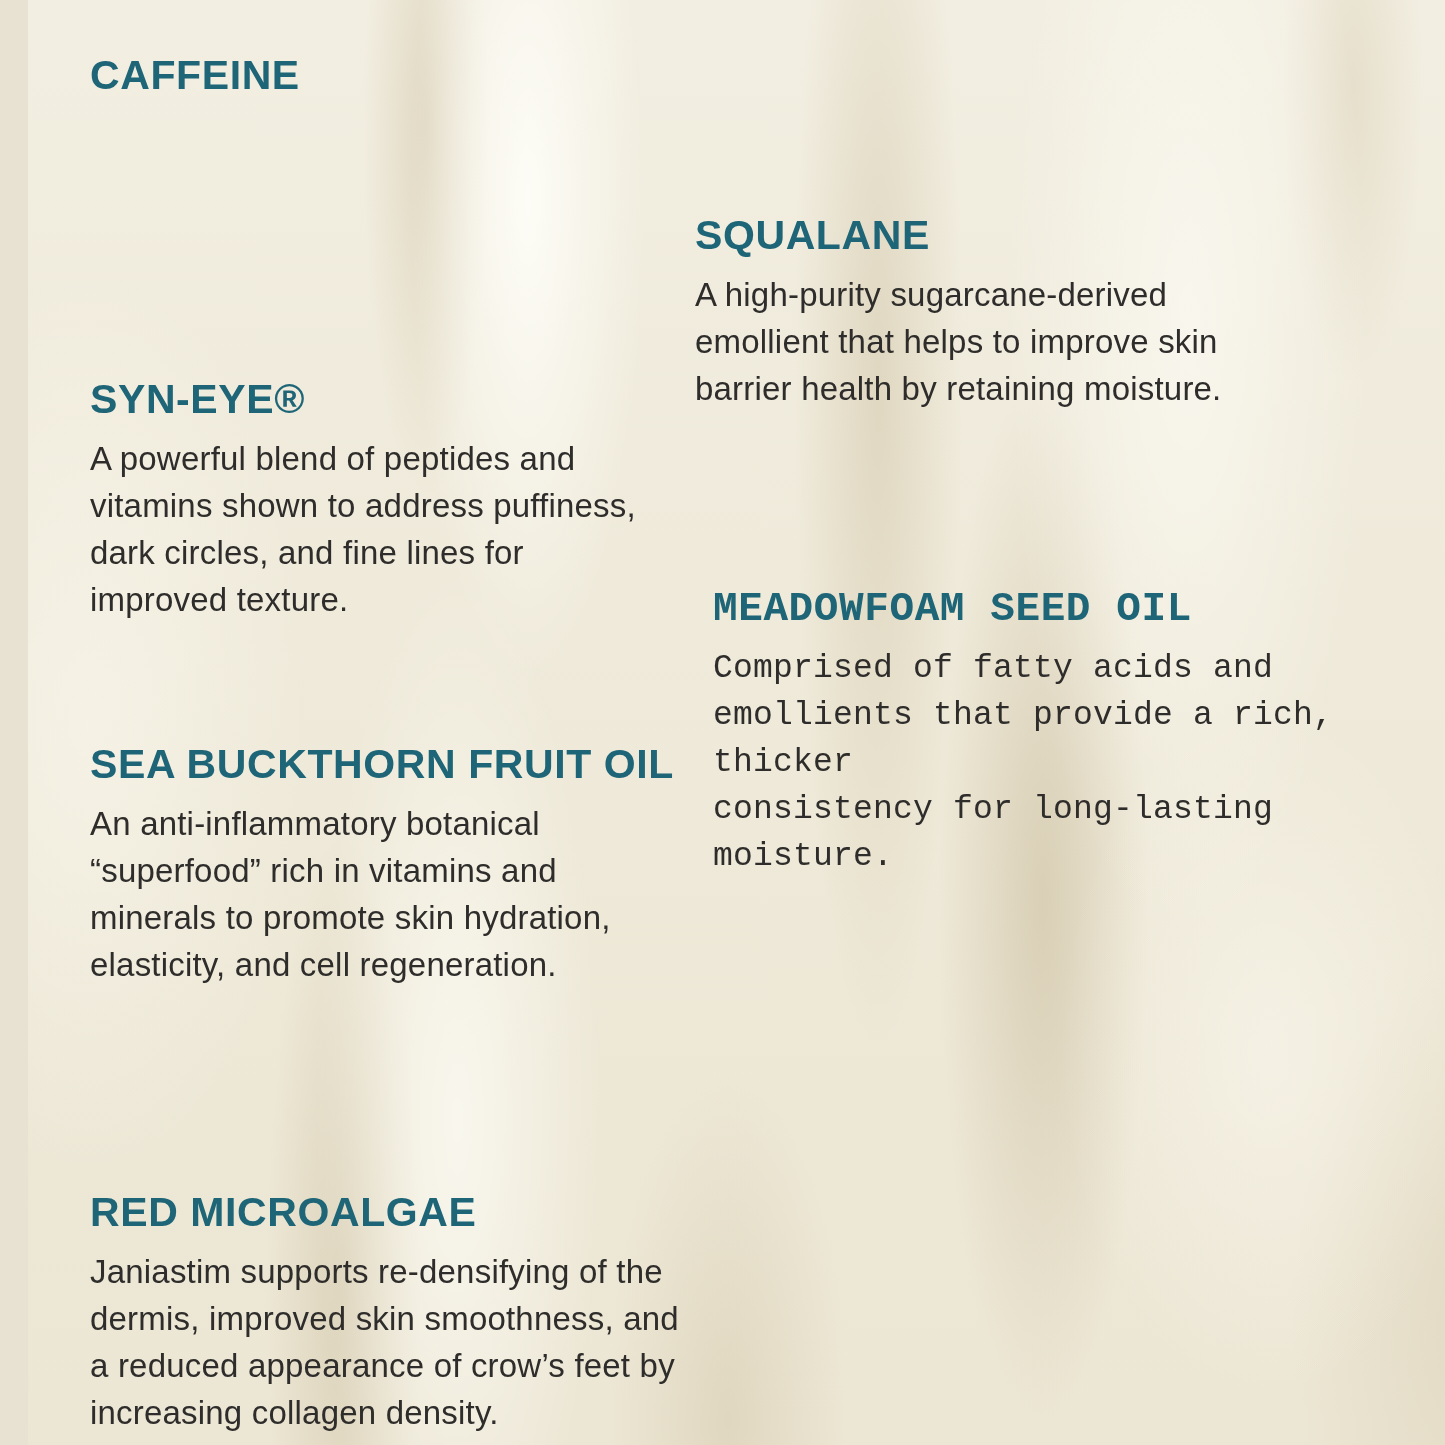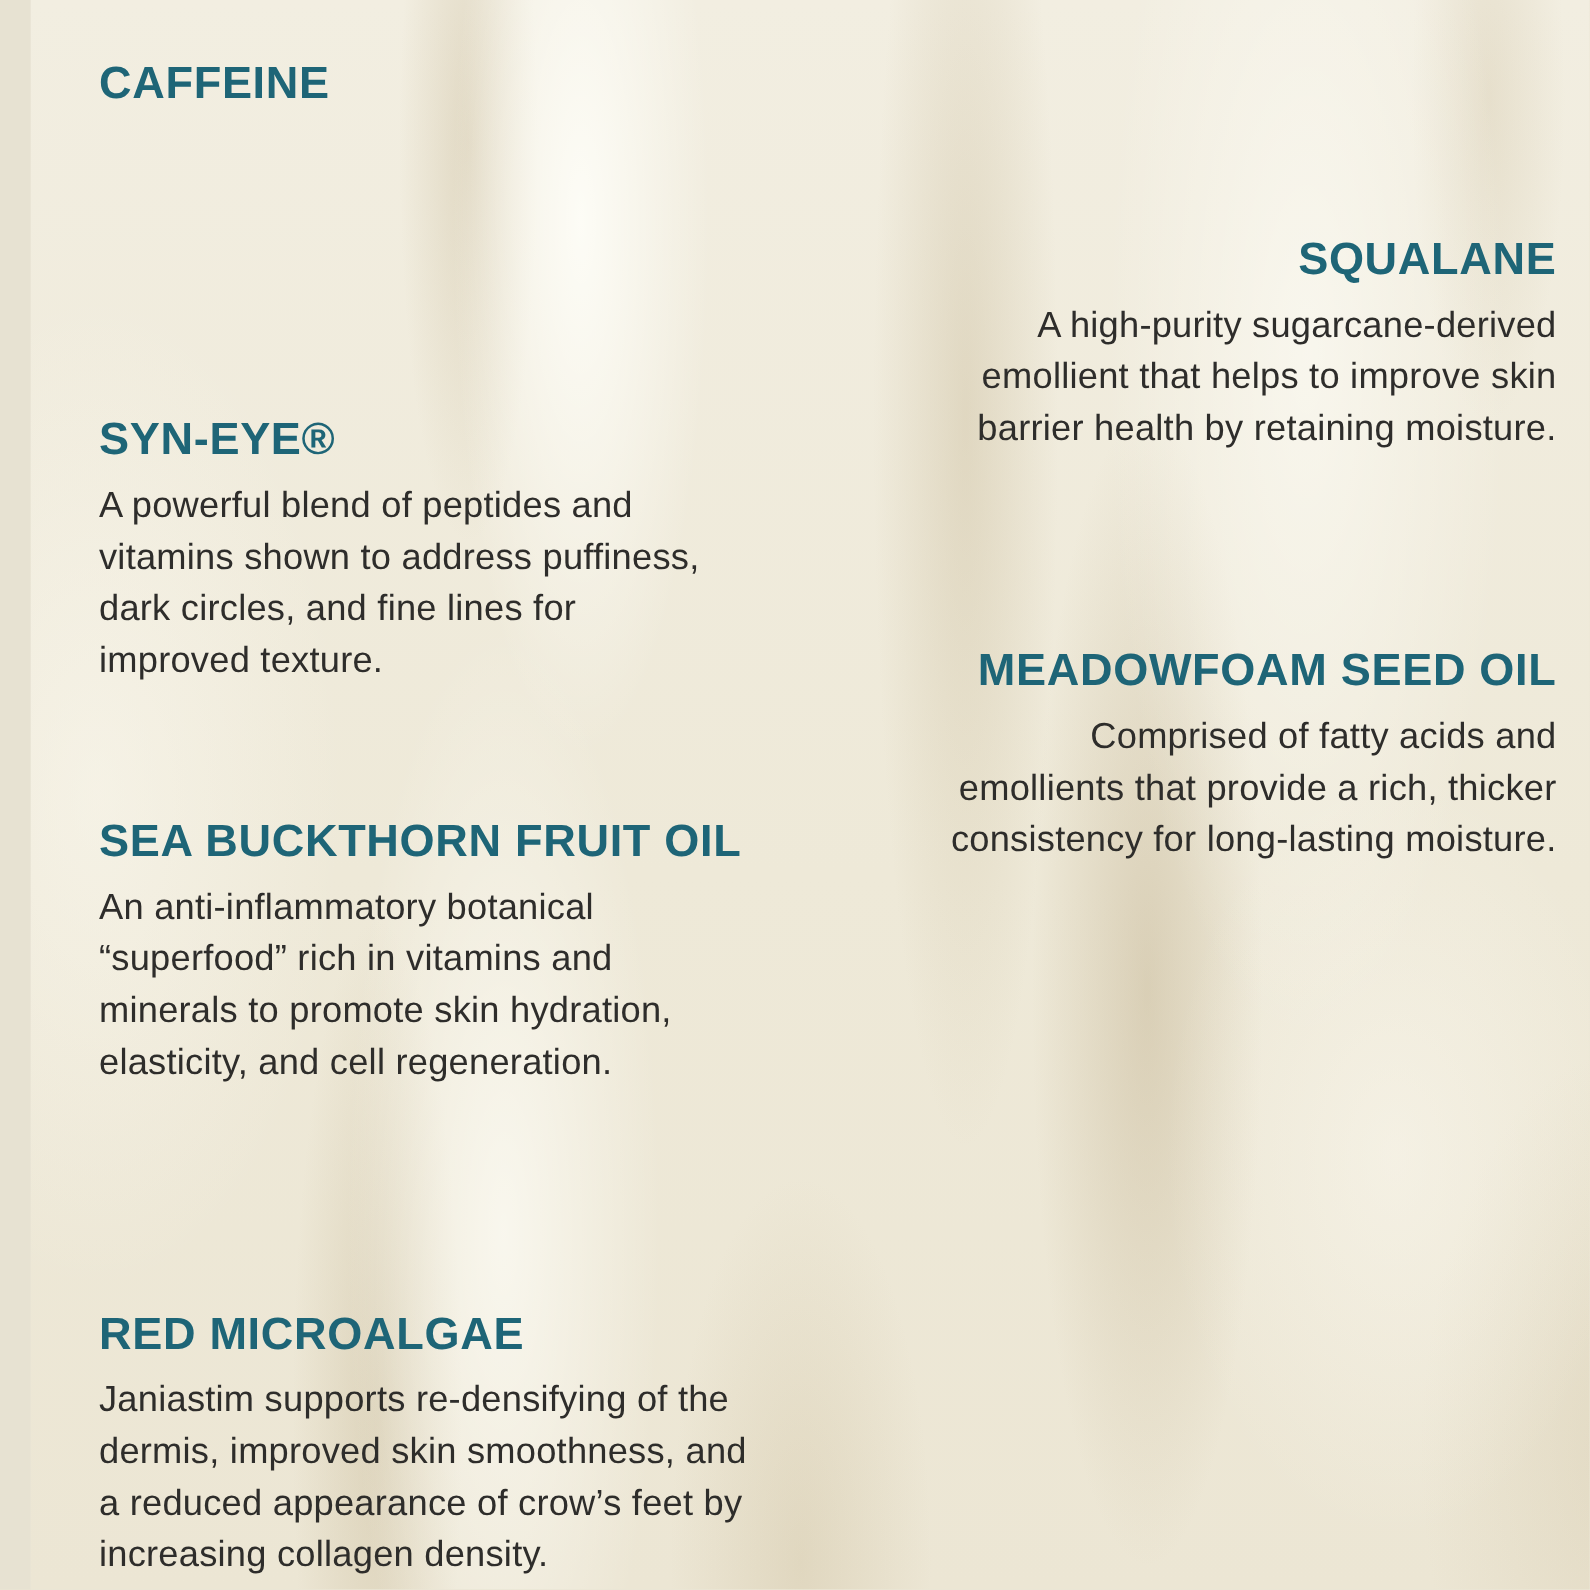--- a/index.html
+++ b/index.html
@@ -30,21 +30,20 @@
       radial-gradient(ellipse 100px 420px at 1325px 90px, rgba(190,172,132,0.22), transparent 70%),
       radial-gradient(ellipse 260px 520px at 1445px 1320px, rgba(198,182,146,0.26), transparent 70%),
       linear-gradient(180deg, #f2eee1 0%, #eee9d8 55%, #ece6d4 100%);
     margin-left: 28px;
   }
   .section {
     position: absolute;
     width: 720px;
   }
   .section.align-right {
-    text-align: right;
   }
   .ingredient-title {
     margin: 0 0 12px 0;
     font-size: 41px;
     font-weight: 700;
     letter-spacing: 0.6px;
     line-height: 1.15;
     color: #1e6577;
   }
   .ingredient-description {
@@ -56,21 +55,21 @@
     white-space: pre-line;
     letter-spacing: 0.2px;
   }
   
   .pos-caffeine      { left: 62px;  top: 52px;   }
   .pos-syneye        { left: 62px;  top: 376px;  }
   .pos-seabuckthorn  { left: 62px;  top: 741px;  }
   .pos-redmicroalgae { left: 62px;  top: 1189px; }
   
   .pos-squalane      { right: 58px; top: 212px;  }
-  .pos-meadowfoam    { right: 58px; top: 586px;  }
+  .pos-meadowfoam    { right: 40px; top: 586px; font-family: Liberation Mono, monospace;  }
   .pos-actineyes     { right: 58px; top: 948px;  }
 </style>
 </head>
 <body>
 
 <div class="canvas">
 
   <section class="section pos-caffeine">
     <h2 class="ingredient-title">CAFFEINE</h2>
   </section>

